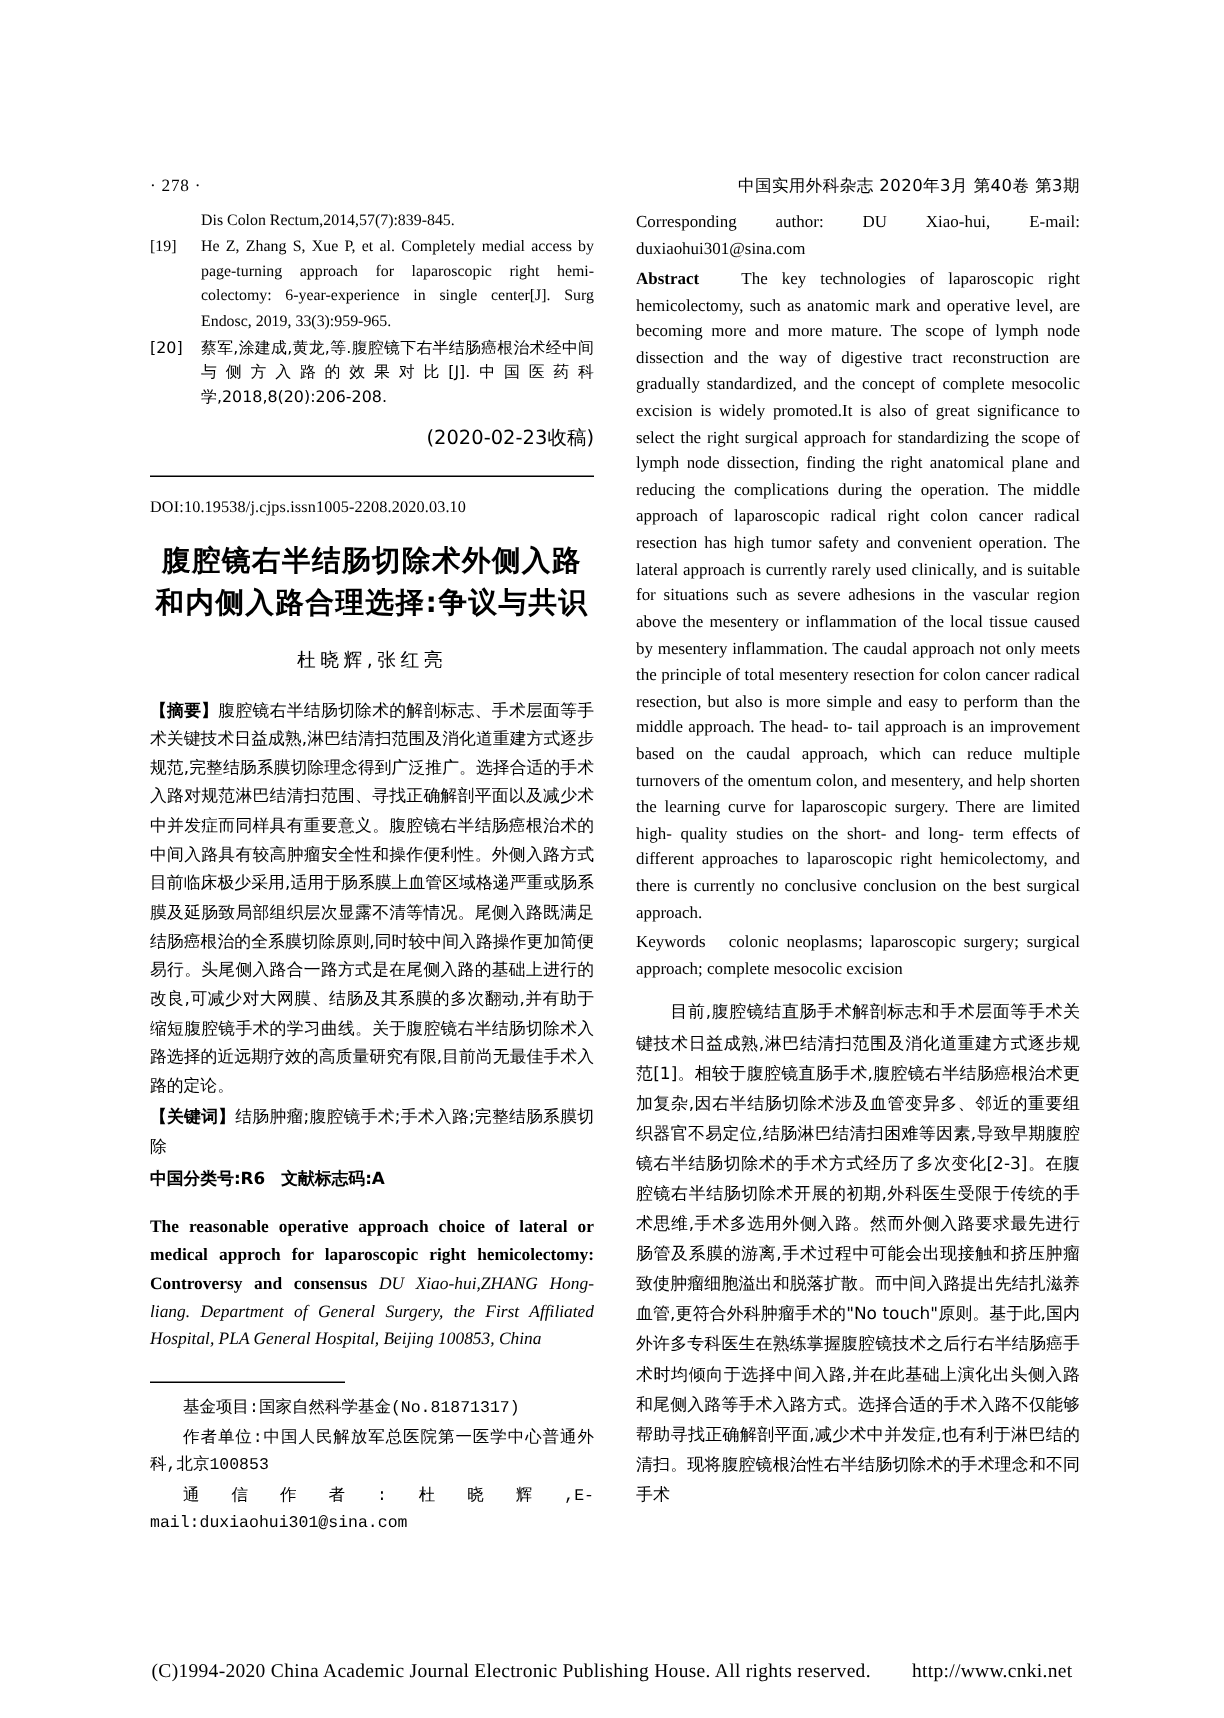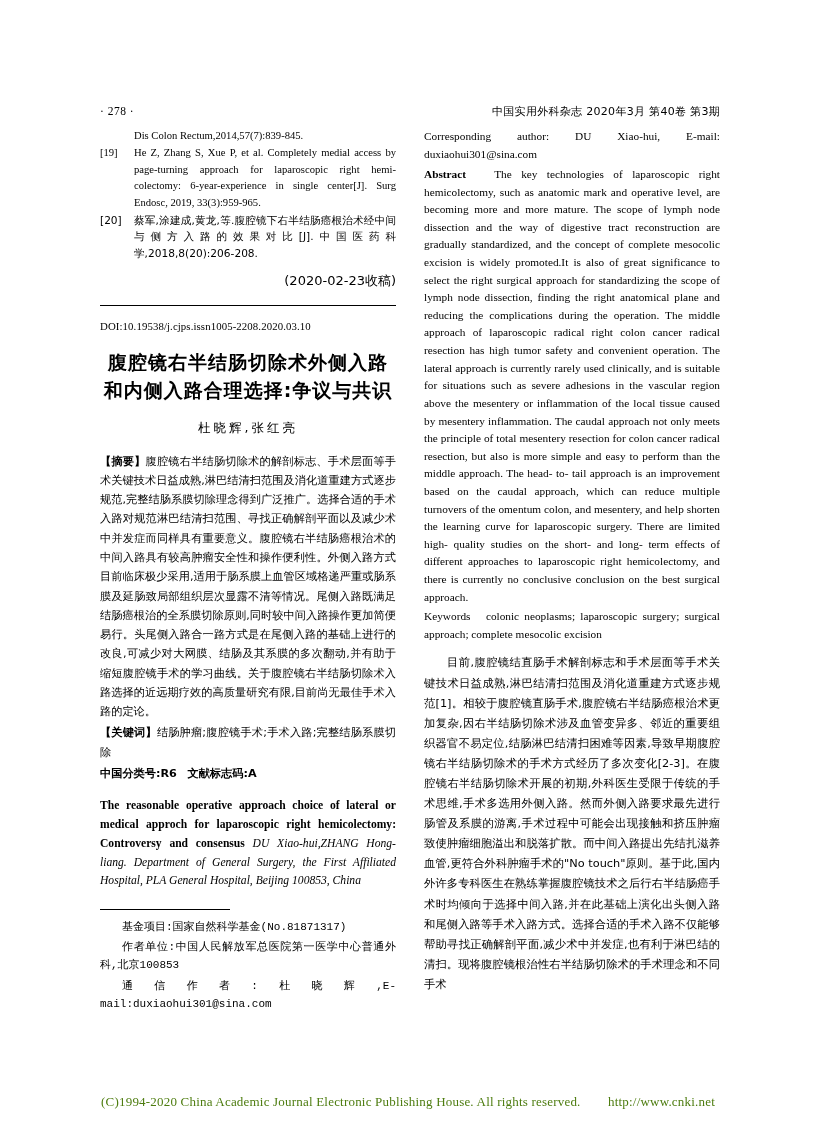--- a/index.html
+++ b/index.html
@@ -10,21 +10,21 @@
   body {
     width: 816px;
     height: 1145px;
     font-family: "Liberation Serif", serif;
     color: #000;
     position: relative;
     overflow: hidden;
   }
   .page {
     position: absolute;
-    left: 0; top: 0;
+    left: 0; top: 12px;
     width: 816px;
     height: 842px;
   }
   
   .header {
     position: absolute;
     left: 100px;
     top: 104px;
     width: 620px;
     display: flex;
@@ -190,21 +190,21 @@
 
   
   .footer {
     position: absolute;
     left: 0;
     top: 1094px;
     width: 816px;
     text-align: center;
     font-family: "Liberation Serif", serif;
     font-size: 13px;
-    color: #4d7c0f;
+    color: #000000;
     letter-spacing: 0.2px;
   }
   .footer .url { margin-left: 24px; }
 </style>
 </head>
 <body>
 
 <div class="page">
 
   <div class="header">

